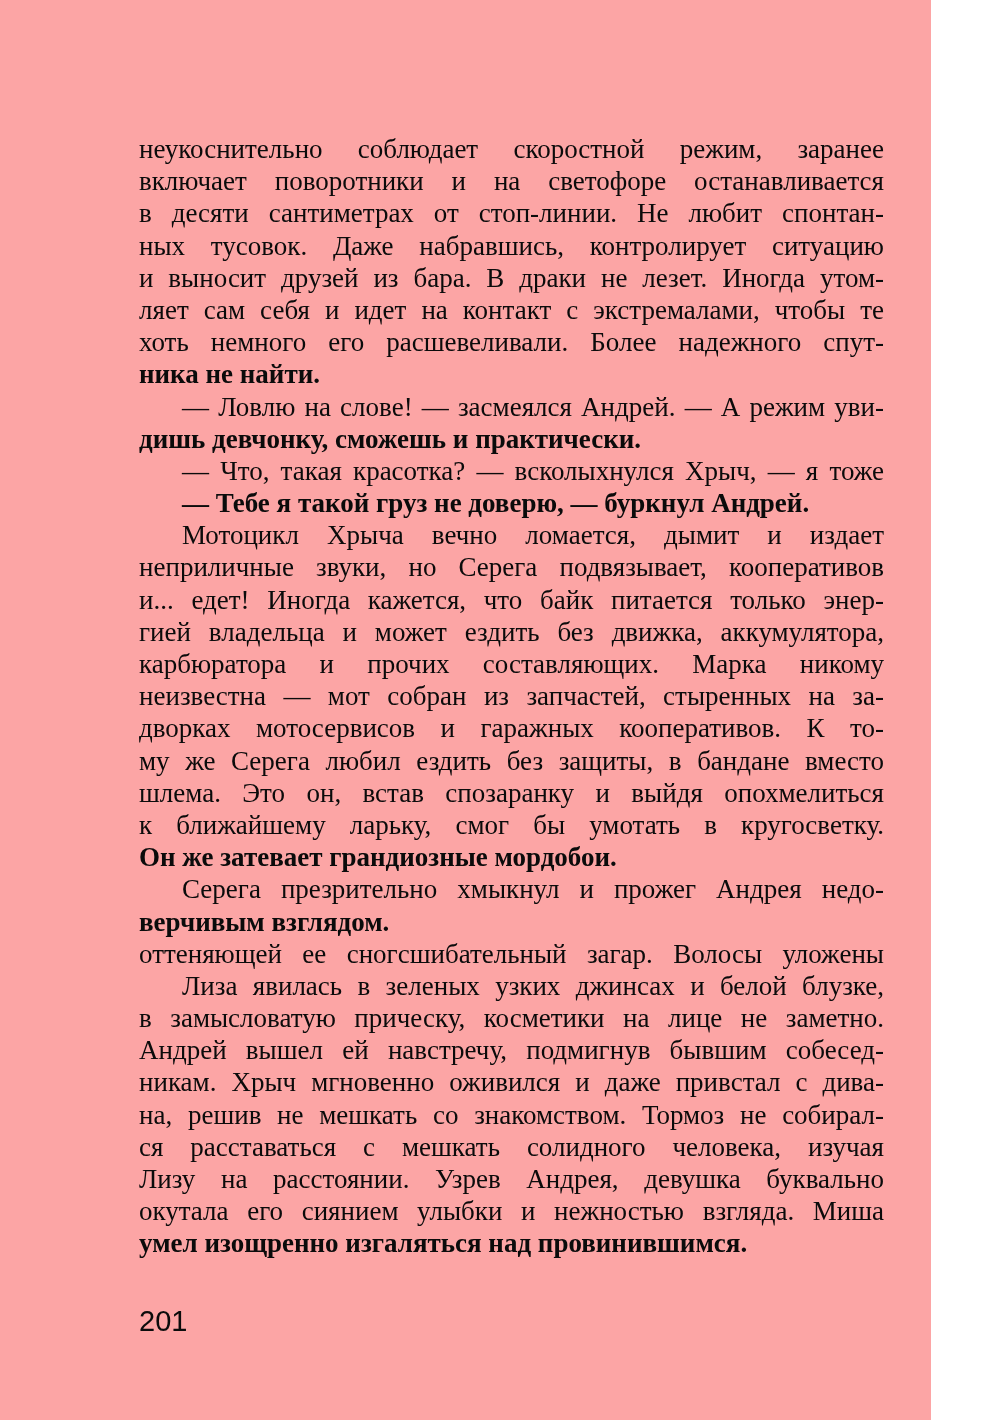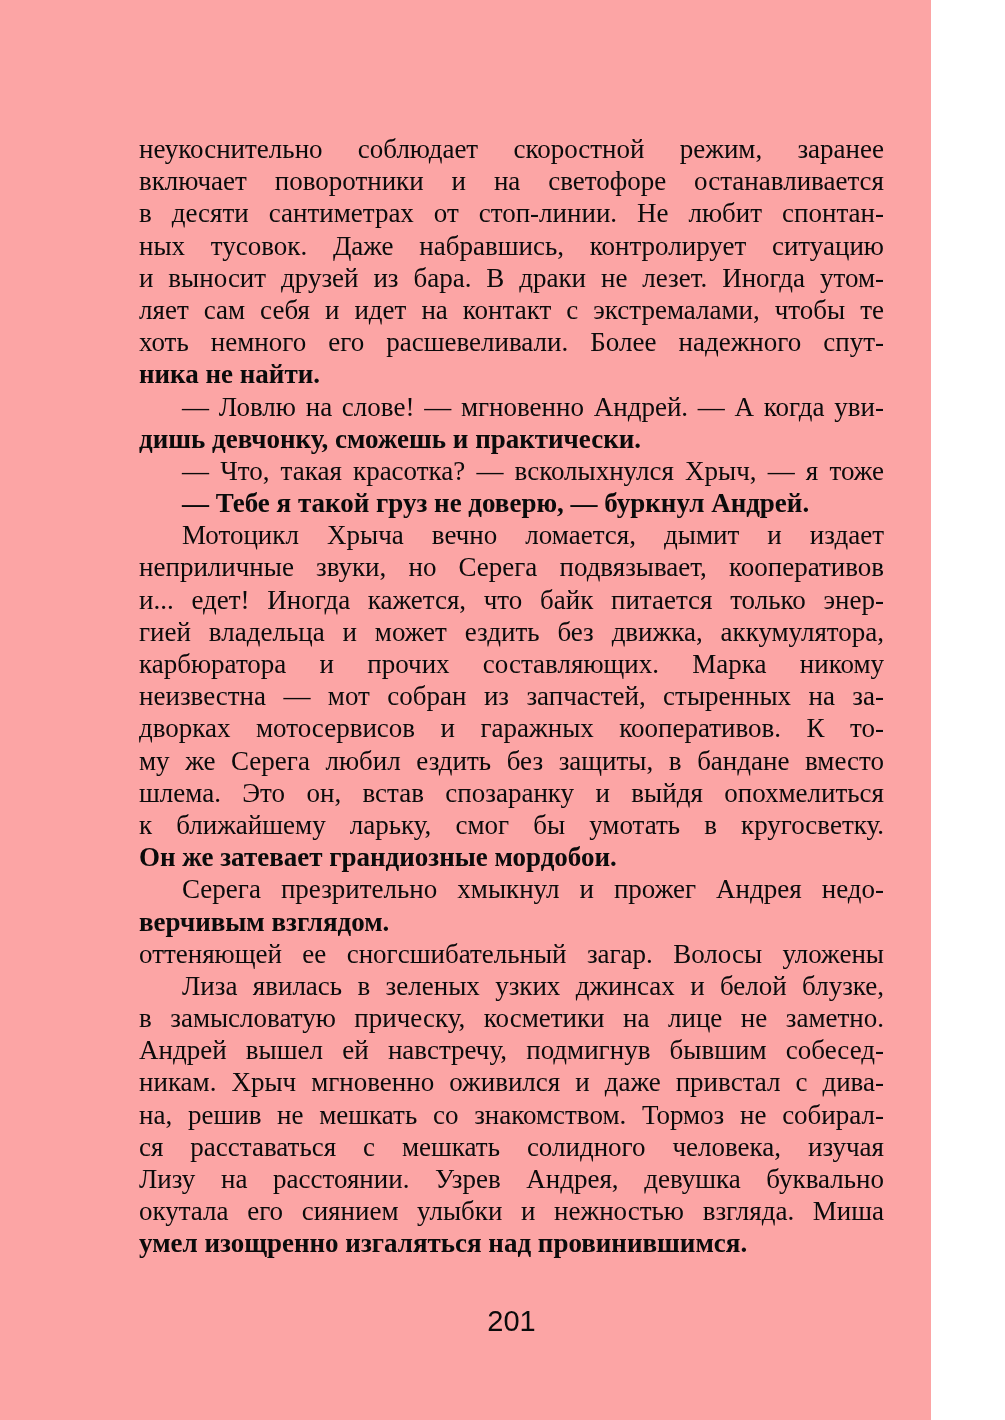--- a/index.html
+++ b/index.html
@@ -37,41 +37,40 @@
     -moz-text-align-last: left;
   }
   .line.indent {
     text-indent: 43px;
   }
   .folio {
     position: absolute;
     top: 1305px;
     left: 139px;
     width: 745px;
-    text-align: center;
     font-family: "Liberation Sans", "DejaVu Sans", sans-serif;
     font-size: 29px;
     line-height: 32px;
     color: #0b0b0b;
   }
 </style>
 </head>
 <body>
 
 <div class="page">
   <div class="text-block">
       <div class="line">неукоснительно соблюдает скоростной режим, заранее</div>
       <div class="line">включает поворотники и на светофоре останавливается</div>
       <div class="line">в десяти сантиметрах от стоп-линии. Не любит спонтан-</div>
       <div class="line">ных тусовок. Даже набравшись, контролирует ситуацию</div>
       <div class="line">и выносит друзей из бара. В драки не лезет. Иногда утом-</div>
       <div class="line">ляет сам себя и идет на контакт с экстремалами, чтобы те</div>
       <div class="line">хоть немного его расшевеливали. Более надежного спут-</div>
       <div class="line last">ника не найти.</div>
-      <div class="line indent">— Ловлю на слове! — мгновенно Андрей. — А когда уви-</div>
+      <div class="line indent">— Ловлю на слове! — засмеялся Андрей. — А режим уви-</div>
       <div class="line last">дишь девчонку, сможешь и практически.</div>
       <div class="line indent">— Что, такая красотка? — всколыхнулся Хрыч, — я тоже</div>
       <div class="line indent last">— Тебе я такой груз не доверю, — буркнул Андрей.</div>
       <div class="line indent">Мотоцикл Хрыча вечно ломается, дымит и издает</div>
       <div class="line">неприличные звуки, но Серега подвязывает, кооперативов</div>
       <div class="line">и... едет! Иногда кажется, что байк питается только энер-</div>
       <div class="line">гией владельца и может ездить без движка, аккумулятора,</div>
       <div class="line">карбюратора и прочих составляющих. Марка никому</div>
       <div class="line">неизвестна — мот собран из запчастей, стыренных на за-</div>
       <div class="line">дворках мотосервисов и гаражных кооперативов. К то-</div>

